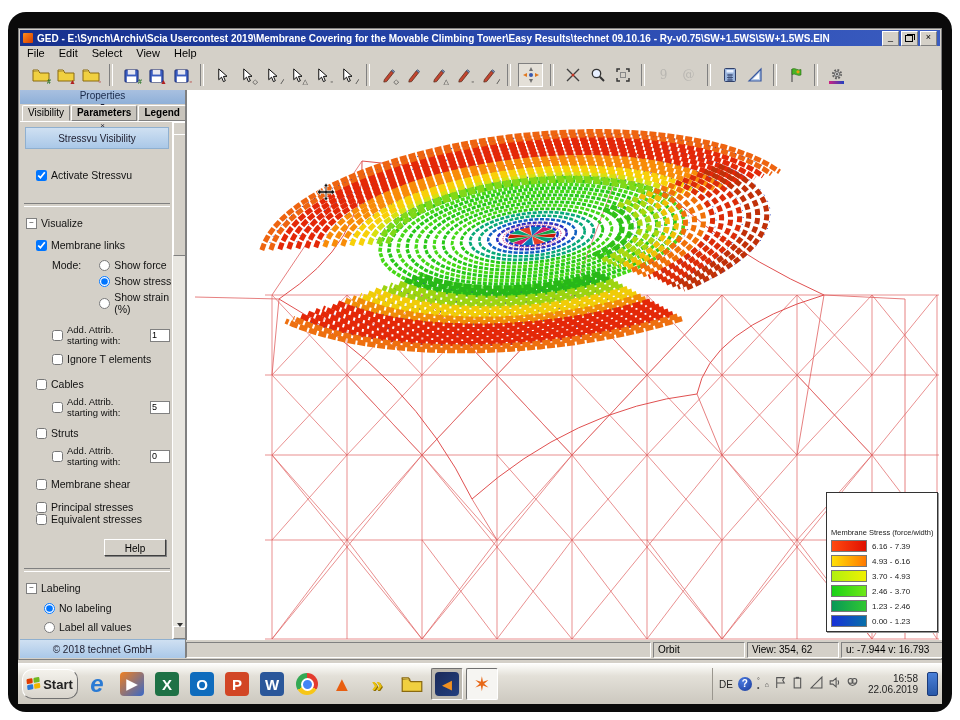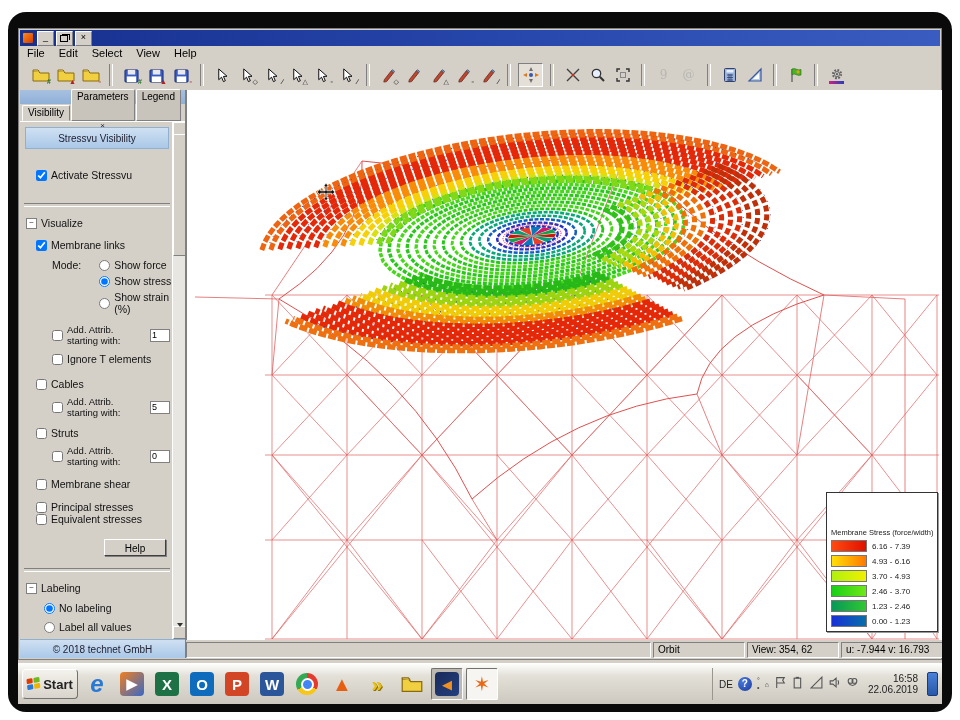--- a/index.html
+++ b/index.html
@@ -32,21 +32,21 @@
   .gearbar{position:absolute;left:4px;bottom:2px;width:15px;height:3px;background:linear-gradient(90deg,#d02080,#2040c0);}
   
   .mainrow{position:absolute;left:1px;top:61px;right:1px;bottom:1px;}
   
   .panel{position:absolute;left:0;top:0;width:166px;height:100%;background:#d4d0c8;border-right:1px solid #808080;box-sizing:border-box;font-size:11px;}
   .p-title{height:14px;background:linear-gradient(180deg,#a8c0e0,#8fb0d8);display:flex;align-items:center;padding:0 4px;font-size:10px;color:#1a2a4a;flex-direction:column;}
   .p-title .sp{flex:1;}
   .p-tbtn{width:11px;height:11px;font-size:8px;line-height:10px;text-align:center;color:#223;}
   .p-tabs{height:17px;display:flex;align-items:flex-end;padding-left:2px;border-bottom:1px solid #fff;}
   .p-tab{font-size:10px;padding:1px 5px 2px;border:1px solid;border-color:#fff #808080 #d4d0c8 #fff;background:#d4d0c8;margin-right:1px;border-radius:2px 2px 0 0;}
-  .p-tab.inactive{background:#c8c4bc;padding-bottom:18px;border-bottom:1px solid #808080;}
+  .p-tab.inactive{background:#c8c4bc;padding-bottom:2px;border-bottom:1px solid #808080;font-weight:bold;}
   .p-body{position:absolute;left:0;top:32px;right:0;bottom:19px;overflow:hidden;}
   .p-scroll{position:absolute;right:0;top:0;width:12px;height:100%;background:#e8e6e0;border-left:1px solid #fff;}
   .sb-btn{position:absolute;left:0;width:11px;height:11px;background:#d4d0c8;text-align:center;}
   .sb-btn .tri-up{margin:3px auto 0;width:0;height:0;border-left:3px solid transparent;border-right:3px solid transparent;border-bottom:4px solid #333;}
   .sb-btn .tri-dn{margin:4px auto 0;width:0;height:0;border-left:3px solid transparent;border-right:3px solid transparent;border-top:4px solid #333;}
   .sb-thumb{position:absolute;left:0;top:12px;width:11px;height:120px;background:#d4d0c8;}
   .p-content{position:absolute;left:2px;top:0;right:13px;bottom:0;}
   .blue-hdr{margin:5px 3px 0;height:20px;background:linear-gradient(180deg,#cfe0f2,#aac8e8);border:1px solid #8fb0d0;display:flex;align-items:center;justify-content:center;font-size:10px;color:#223;}
   .row{display:flex;align-items:center;gap:4px;font-size:10.5px;color:#111;}
   .row input[type=checkbox],.row input[type=radio]{width:11px;height:11px;margin:0;flex:0 0 auto;}
@@ -64,21 +64,21 @@
   .legend{position:absolute;right:4px;bottom:10px;width:112px;background:#fff;border:1px solid #333;box-shadow:1px 1px 0 #999;padding:3px 4px 4px;box-sizing:border-box;}
   .lg-title{font-size:7.5px;color:#222;margin-bottom:2px;white-space:nowrap;margin-top:32px;}
   .lg-row{display:flex;align-items:center;gap:5px;margin-top:3px;}
   .lg-bar{width:34px;height:10px;border:1px solid #777;flex:0 0 auto;}
   .lg-label{font-size:8px;color:#222;white-space:nowrap;}
   
   .statusbar{position:absolute;left:0;bottom:0;width:757px;height:18px;display:flex;gap:2px;background:#d4d0c8;padding-top:2px;box-sizing:border-box;font-size:10px;}
   .seg{border:1px solid;border-color:#808080 #fff #fff #808080;padding:1px 4px;white-space:nowrap;box-sizing:border-box;}
   
   .taskbar{position:absolute;left:0;top:635px;width:924px;height:41px;background:linear-gradient(180deg,#fdfdfb,#e3e0d8 30%,#ccc8bf);border-top:1px solid #fff;box-sizing:border-box;display:flex;align-items:center;padding:0 4px;}
-  .startbtn{width:56px;height:30px;background:linear-gradient(180deg,#f4f2ec,#d8d4cc);border:1px solid;border-color:#fff #707070 #707070 #fff;display:flex;align-items:center;justify-content:center;gap:3px;font-weight:bold;font-size:13px;color:#222;border-radius:4px;}
+  .startbtn{width:56px;height:30px;background:linear-gradient(180deg,#f4f2ec,#d8d4cc);border:1px solid;border-color:#fff #707070 #707070 #fff;display:flex;align-items:center;justify-content:center;gap:3px;font-weight:bold;font-size:13px;color:#222;border-radius:10px;}
   .winflag{width:14px;height:13px;display:grid;grid-template-columns:6px 6px;grid-template-rows:5px 5px;gap:1px;transform:rotate(-6deg) skewY(-4deg);}
   .winflag i{border-radius:1px;}
   .qicon{width:30px;height:30px;margin-left:3px;display:flex;align-items:center;justify-content:center;border:1px solid transparent;border-radius:2px;position:relative;}
   .qicon.pressed{border:1px solid;border-color:#707070 #fff #fff #707070;background:#bdb9b0;}
   .qicon.pressed-light{border:1px solid;border-color:#707070 #fff #fff #707070;background:#f6f5f2;}
   .appsq{width:24px;height:24px;border-radius:4px;display:flex;align-items:center;justify-content:center;color:#fff;font-weight:bold;font-size:15px;}
   .tray{margin-left:auto;display:flex;align-items:center;height:32px;border-left:1px solid #9a968e;padding-left:6px;gap:5px;}
   .tray-txt{font-size:10px;color:#222;}
   .helpdot{width:14px;height:14px;border-radius:50%;background:radial-gradient(circle at 35% 30%,#4a7ae0,#1a3a9a);color:#fff;font-size:10px;font-weight:bold;text-align:center;line-height:14px;}
   .tiny{font-size:7px;color:#444;line-height:7px;}
@@ -169,20 +169,21 @@
   </defs>
 </svg>
 
 <div class="frame">
 <div class="screen">
 
   <div class="appwin">
 
     <div class="titlebar">
       <span class="title-icon"></span>
+      <span class="title-text">GED - E:\Synch\Archiv\Scia Usercontest 2019\Membrane Covering for the Movable Climbing Tower\Easy Results\technet 09.10.16 - Ry-v0.75\SW+1.5WS\SW+1.5WS.EIN</span>
       <span class="winbtns">
         <span class="winbtn raised">_</span>
         <span class="winbtn raised">
               <span class="rsq2"></span>
               <span class="rsq"></span>
             </span>
         <span class="winbtn raised">×</span>
       </span>
     </div>
 

